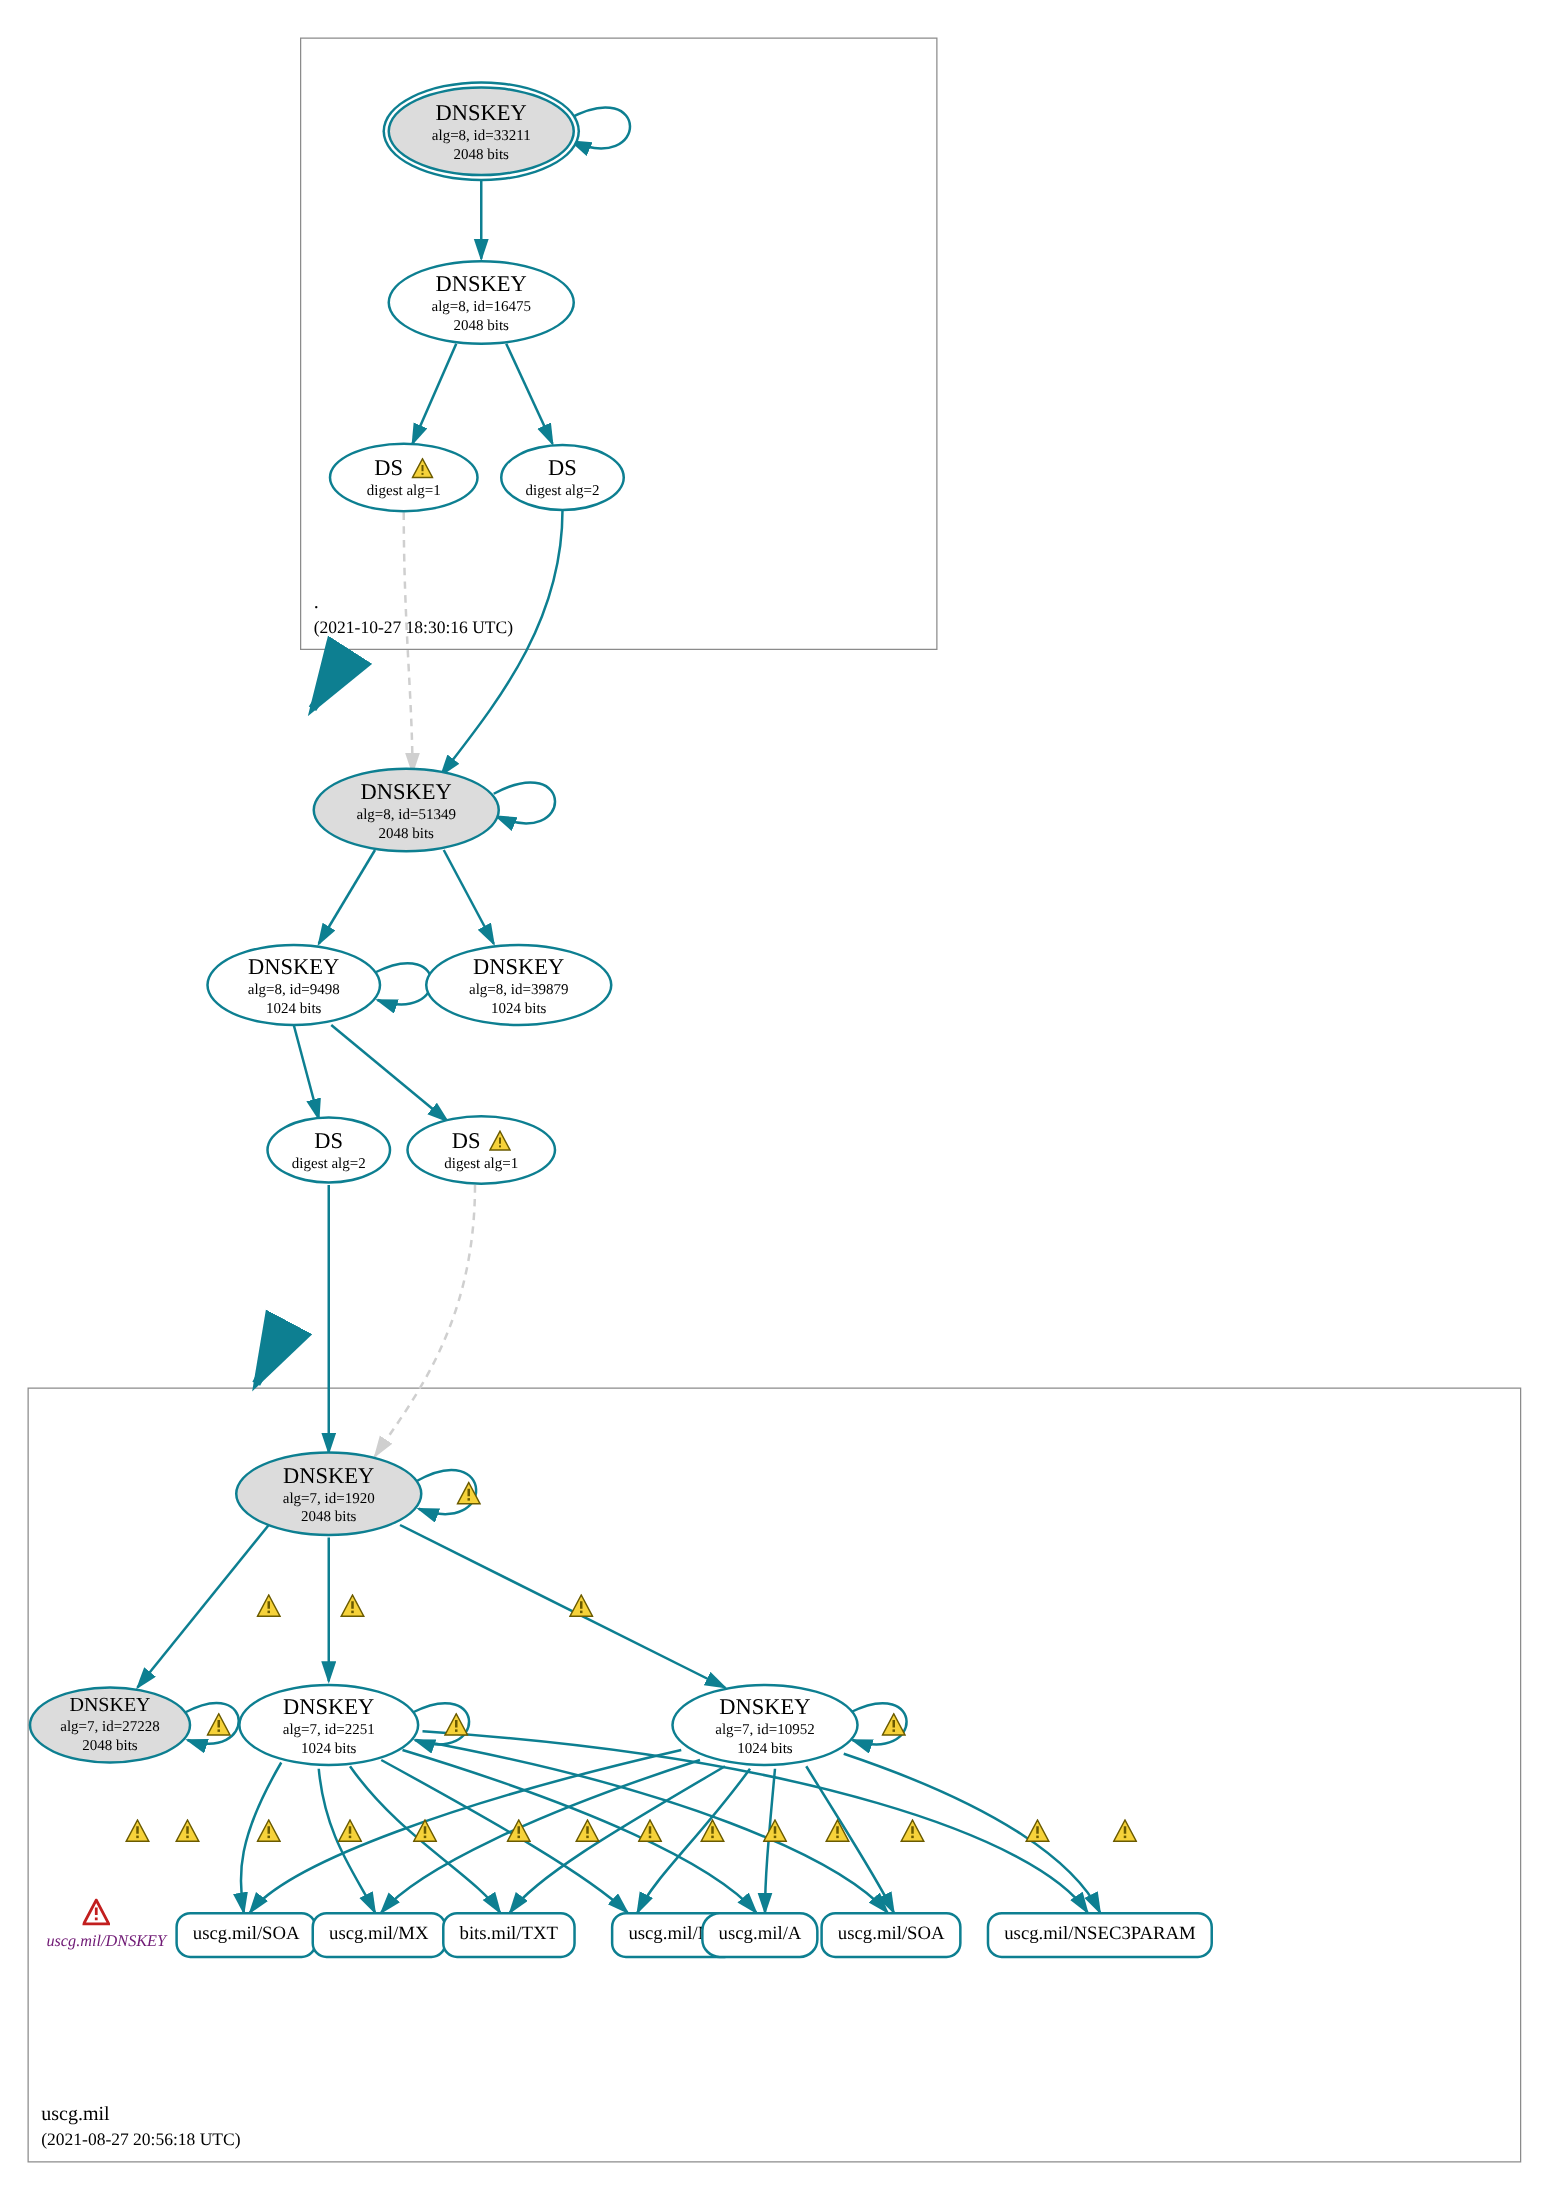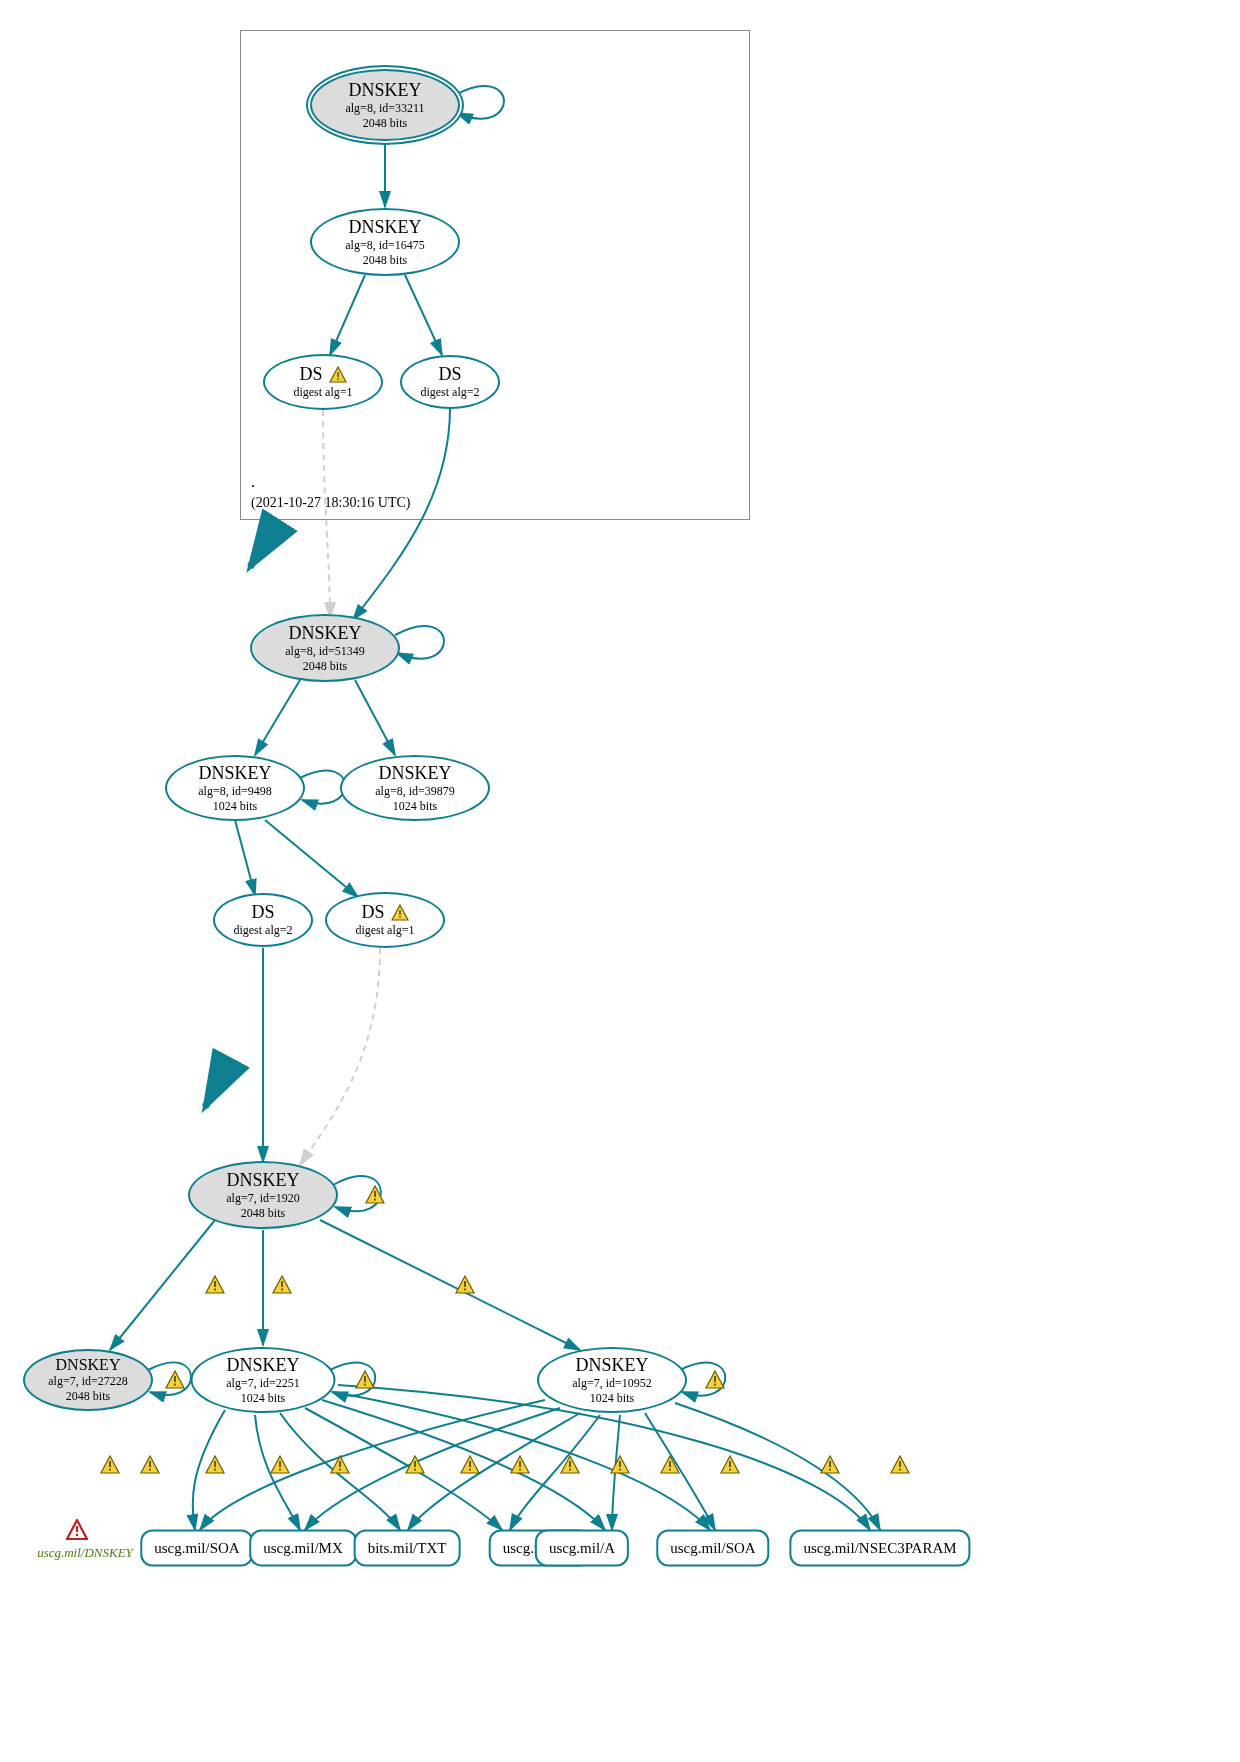--- a/index.html
+++ b/index.html
@@ -76,21 +76,21 @@
     white-space: nowrap;
     text-align: center;
   }
 
   
   .misslabel {
     position: absolute;
     transform: translate(-50%, -50%);
     font-style: italic;
     font-size: 13px;
-    color: #4d7c0f;
+    color: #701a75;
     white-space: nowrap;
   }
 
   
   .warn {
     position: absolute;
     transform: translate(-50%, -50%);
     font-size: 0;
   }
   .warn.inline { position: static; transform: none; display: inline-block; }
@@ -102,20 +102,26 @@
 <div class="canvas">
 
   <div class="zone" style="left:240px; top:30px; width:510px; height:490px;">
     <div class="zone-label">
       <span class="zone-name">.</span><br>
       <span class="zone-ts">(2021-10-27 18:30:16 UTC)</span>
     </div>
   </div>
 
 
+  <div class="zone" style="left:22px; top:1110px; width:1195px; height:620px;">
+    <div class="zone-label">
+      <span class="zone-name">uscg.mil</span><br>
+      <span class="zone-ts">(2021-08-27 20:56:18 UTC)</span>
+    </div>
+  </div>
 
   <svg width="1240" height="1762">
     <defs>
       <marker id="ah" markerWidth="10" markerHeight="10" refX="8" refY="3" orient="auto">
         <path d="M0,0 L9,3 L0,6 Z" fill="#0d7f91"></path>
       </marker>
       <marker id="ahg" markerWidth="10" markerHeight="10" refX="8" refY="3" orient="auto">
         <path d="M0,0 L9,3 L0,6 Z" fill="#cfcfcf"></path>
       </marker>
     </defs>
@@ -294,21 +300,21 @@
       <div class="title">DNSKEY</div>
       <div class="sub">alg=7, id=10952</div>
       <div class="sub2">1024 bits</div>
     </div>
   </div>
 
   <div class="rec" style="left:197px; top:1548px;">uscg.mil/SOA</div>
   <div class="rec" style="left:303px; top:1548px;">uscg.mil/MX</div>
   <div class="rec" style="left:407px; top:1548px;">bits.mil/TXT</div>
   <div class="rec" style="left:540px; top:1548px;">uscg.mil/NS</div>
-  <div class="rec" style="left:582px; top:1548px;">uscg.mil/A</div>
+  <div class="rec" style="left:608px; top:1548px;border-radius:15px;">uscg.mil/A</div>
   <div class="rec" style="left:713px; top:1548px;">uscg.mil/SOA</div>
   <div class="rec" style="left:880px; top:1548px;">uscg.mil/NSEC3PARAM</div>
 
   <span class="warn" style="left:77px; top:1530px;">
     <svg width="22" height="22">
         <path d="M11,1 L21,20 L1,20 Z" fill="#ffffff" stroke="#c21f1f" stroke-width="2.2"></path>
         <rect x="9.9" y="7" width="2.2" height="6" fill="#c21f1f"></rect>
         <rect x="9.9" y="15" width="2.2" height="2.2" fill="#c21f1f"></rect>
       </svg>
   </span>

